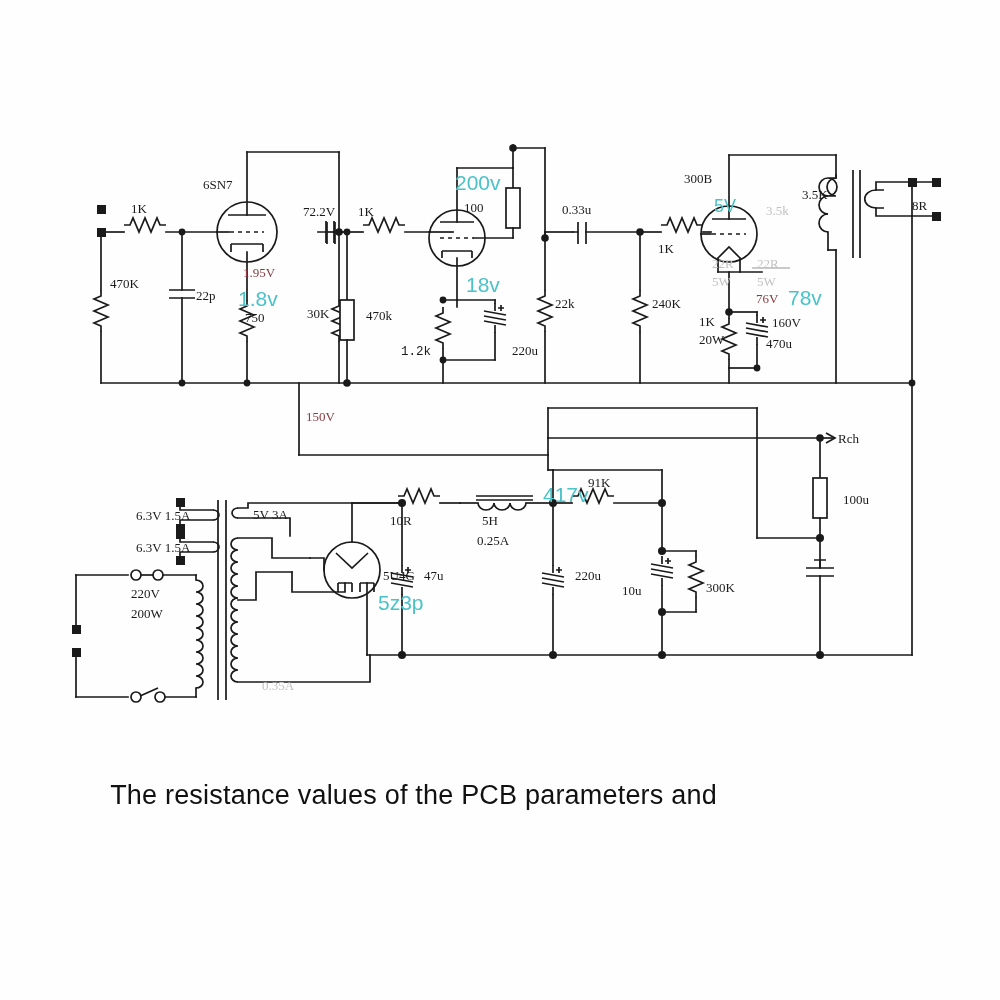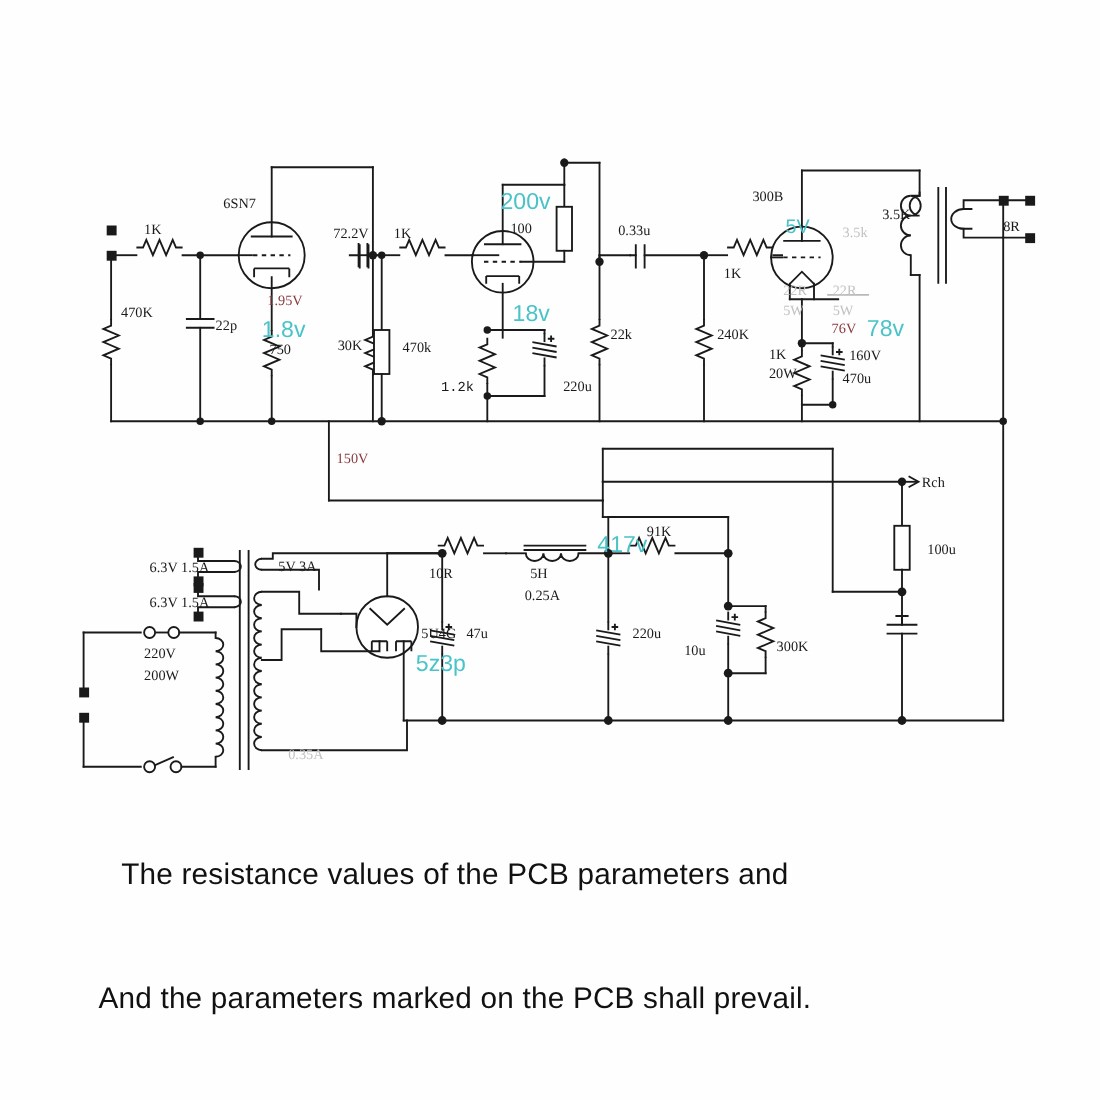--- a/index.html
+++ b/index.html
@@ -432,15 +432,14 @@
   <text class="lbl" x="482" y="525">5H</text>
   <text class="lbl" x="477" y="545">0.25A</text>
   <text class="lbl" x="575" y="580">220u</text>
   <text class="lbl-teal" x="543" y="502">417v</text>
   <text class="lbl" x="588" y="487">91K</text>
   <text class="lbl" x="622" y="595">10u</text>
   <text class="lbl" x="706" y="592">300K</text>
 </svg>
 
 <div class="caption" id="cap1">The resistance values of the PCB parameters and</div>
-<div class="caption" id="cap3">And the parameters marked on the PCB shall prevail.</div>
 
 </div>
 
 </body></html>

